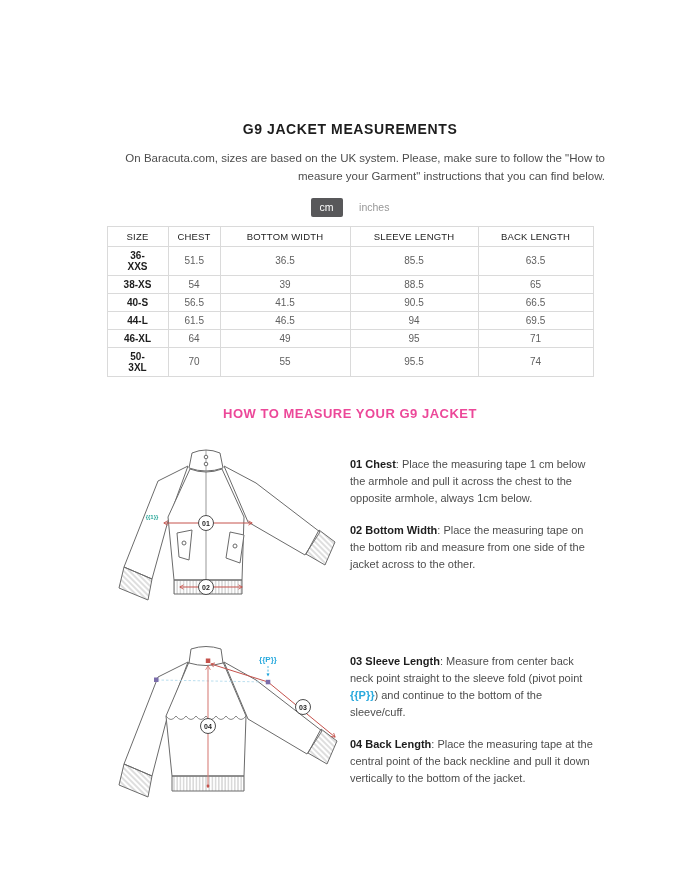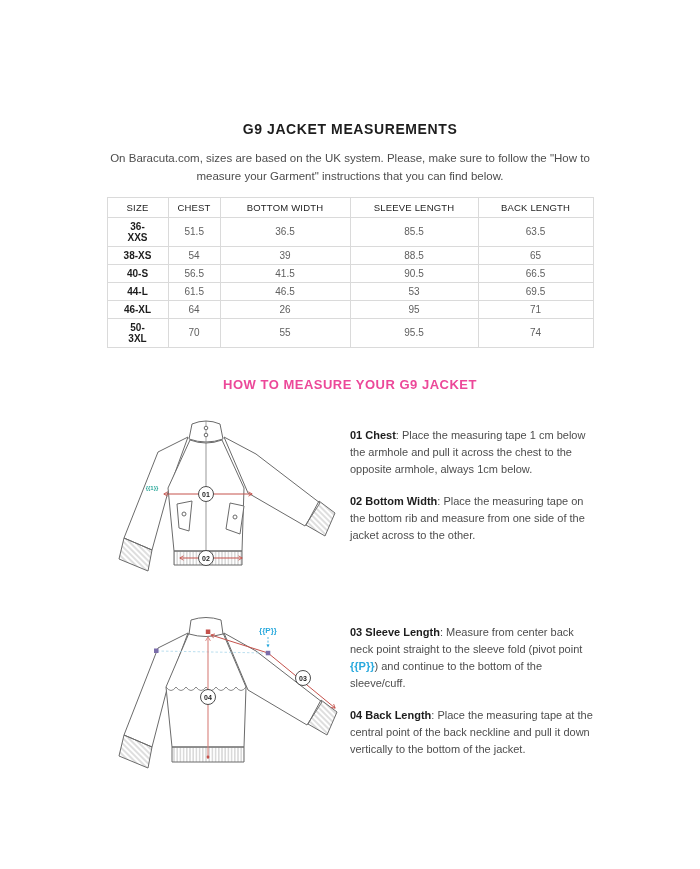--- a/index.html
+++ b/index.html
@@ -8,21 +8,21 @@
     font-family:"Liberation Sans", sans-serif;
     -webkit-font-smoothing:antialiased;
   }
   .page { padding-top:121px; }
 
   .title {
     margin:0 0 13px; text-align:center;
     font-size:14px; font-weight:bold; letter-spacing:.6px; color:#1d1d1d;
   }
   .intro {
-    width:510px; margin:0 auto 11px; text-align:center;
+    width:510px; margin:0 auto 11px; text-align:right;
     font-size:11.5px; line-height:1.55; color:#4d4d4d;
   }
   .unit-toggle { text-align:center; margin-bottom:9px; }
   .unit-cm {
     display:inline-block; background:#58585a; color:#fff;
     font-size:10.5px; padding:3px 9px 4px; border-radius:2px; cursor:pointer;
   }
   .unit-inches {
     display:inline-block; color:#979797; font-size:10.5px;
     margin-left:12px; cursor:pointer;
@@ -56,20 +56,24 @@
 </style>
 </head>
 <body>
 
 <div class="page">
 
   <h1 class="title">G9 JACKET MEASUREMENTS</h1>
 
   <p class="intro">On Baracuta.com, sizes are based on the UK system. Please, make sure to follow the "How to measure your Garment" instructions that you can find below.</p>
 
+  <div class="unit-toggle">
+    <span class="unit-cm">cm</span>
+    <span class="unit-inches">inches</span>
+  </div>
 
   <table class="size-table">
     <colgroup>
       <col style="width:61px">
         <col style="width:52px">
         <col style="width:130px">
         <col style="width:128px">
         <col style="width:115px">
     </colgroup>
     <thead>
@@ -100,27 +104,27 @@
         <td class="size-col">40-S</td>
         <td>56.5</td>
         <td>41.5</td>
         <td>90.5</td>
         <td>66.5</td>
       </tr>
       <tr>
         <td class="size-col">44-L</td>
         <td>61.5</td>
         <td>46.5</td>
-        <td>53</td>
+        <td>94</td>
         <td>69.5</td>
       </tr>
       <tr>
         <td class="size-col">46-XL</td>
         <td>64</td>
-        <td>26</td>
+        <td>49</td>
         <td>95</td>
         <td>71</td>
       </tr>
       <tr>
         <td class="size-col">50-3XL</td>
         <td>70</td>
         <td>55</td>
         <td>95.5</td>
         <td>74</td>
       </tr>

